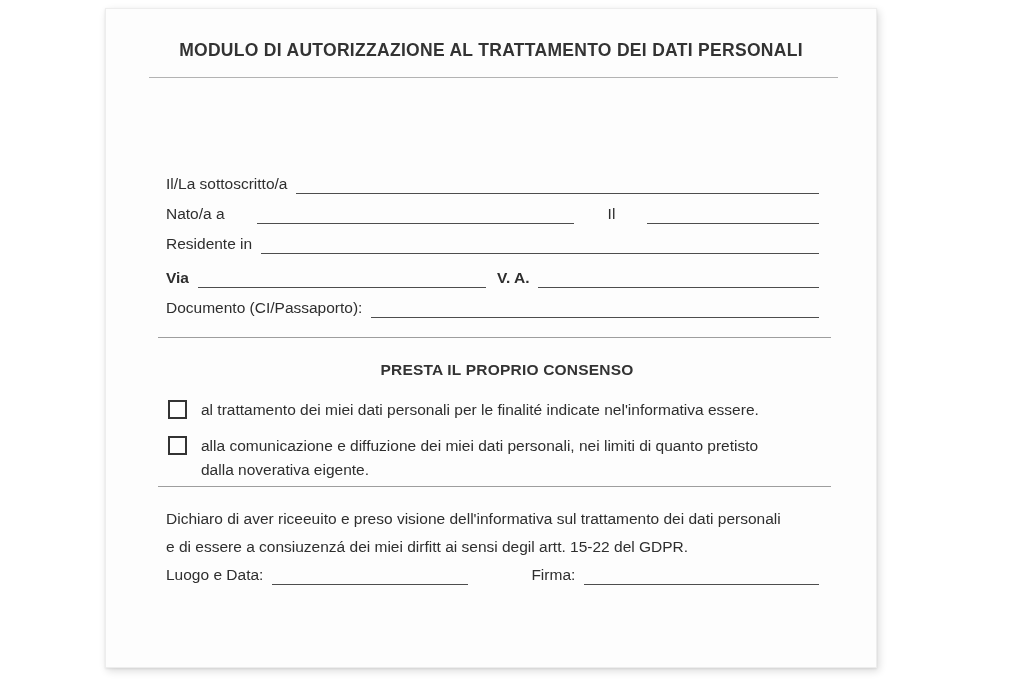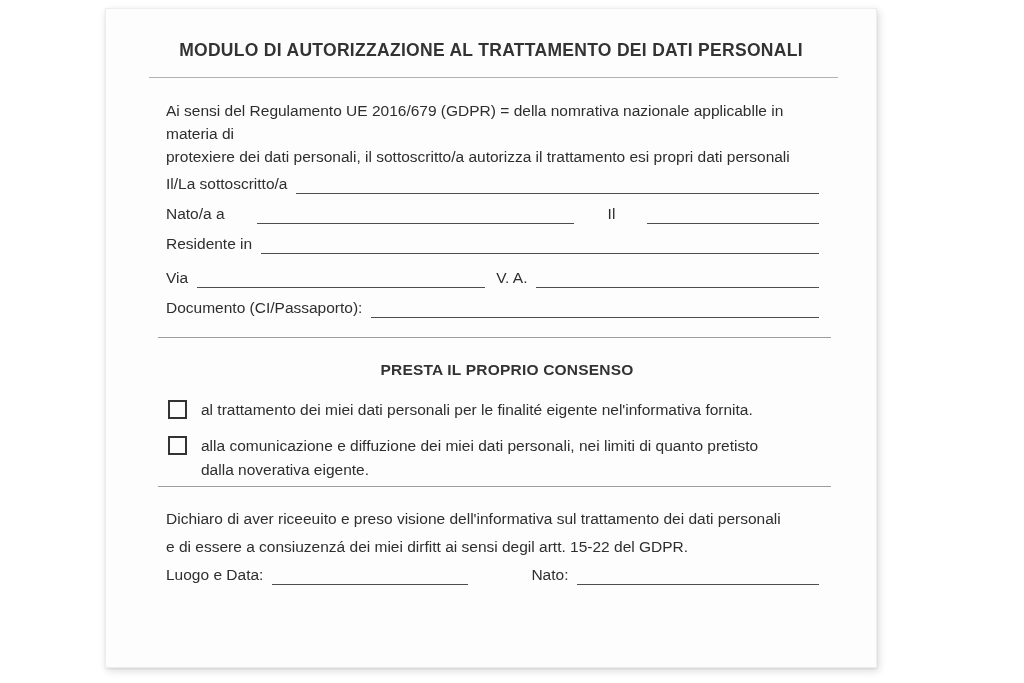--- a/index.html
+++ b/index.html
@@ -61,21 +61,21 @@
     right: 57px;
     display: flex;
     align-items: flex-end;
     font-size: 15.5px;
     color: #2e2e2e;
     white-space: nowrap;
   }
   .row-sottoscritto { top: 166px; }
   .row-nato        { top: 196px; gap: 23px; }
   .row-residente   { top: 226px; }
-  .row-via         { top: 260px; }
+  .row-via         { top: 260px; font-weight: bold; }
   .row-documento   { top: 290px; align-items: center; }
   .row-footer      { top: 557px; }
   .form-row .lbl { margin-right: 9px; padding-bottom: 1px; }
   .blank {
     display: inline-block;
     border-bottom: 1.5px solid #4d4d4d;
     height: 17px;
     flex: 1 1 auto;
   }
   .blank.fixed { flex: 0 0 auto; }
@@ -125,24 +125,20 @@
 </style>
 </head>
 <body>
 
 <div class="canvas">
   <div class="sheet">
 
     <div class="doc-title">MODULO DI AUTORIZZAZIONE AL TRATTAMENTO DEI DATI PERSONALI</div>
     <div class="rule title-rule"></div>
 
-    <div class="intro">
-      <div>Ai sensi del Regulamento UE 2016/679 (GDPR) = della nomrativa nazionale applicablle in materia di</div>
-      <div>protexiere dei dati personali, il sottoscritto/a autorizza il trattamento esi propri dati personali</div>
-    </div>
 
     <div class="form-row row-sottoscritto">
       <span class="lbl">Il/La sottoscritto/a</span>
       <span class="blank"></span>
     </div>
 
     <div class="form-row row-nato">
       <span class="lbl">Nato/a a</span>
       <span class="blank fixed" style="width:317px;"></span>
       <span class="mid-lbl">Il</span>
@@ -165,21 +161,21 @@
       <span class="lbl">Documento (CI/Passaporto):</span>
       <span class="blank"></span>
     </div>
 
     <div class="rule section-rule-1"></div>
 
     <div class="consent-heading">PRESTA IL PROPRIO CONSENSO</div>
 
     <div class="consent-item consent-item-1">
       <span class="checkbox"></span>
-      <span class="consent-text">al trattamento dei miei dati personali per le finalité eigente nel'informativa fornita.</span>
+      <span class="consent-text">al trattamento dei miei dati personali per le finalité indicate nel'informativa essere.</span>
     </div>
 
     <div class="consent-item consent-item-2">
       <span class="checkbox"></span>
       <span class="consent-text">
         <span>alla comunicazione e diffuzione dei miei dati personali, nei limiti di quanto pretisto</span><br>
         <span>dalla noverativa eigente.</span>
       </span>
     </div>
 
@@ -187,18 +183,18 @@
 
     <div class="declaration">
       <div>Dichiaro di aver riceeuito e preso visione dell'informativa sul trattamento dei dati personali</div>
       <div>e di essere a consiuzenzá dei miei dirfitt ai sensi degil artt. 15-22 del GDPR.</div>
     </div>
 
     <div class="form-row row-footer">
       <span class="lbl">Luogo e Data:</span>
       <span class="blank fixed" style="width:196px;"></span>
       <span class="footer-spacer"></span>
-      <span class="lbl">Nato:</span>
+      <span class="lbl">Firma:</span>
       <span class="blank"></span>
     </div>
 
   </div>
 </div>
 
 </body></html>

